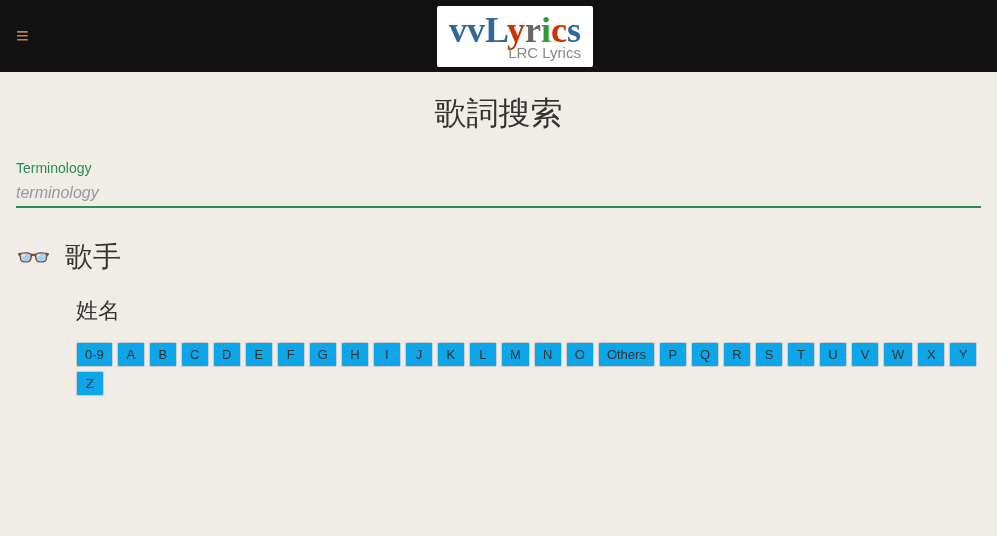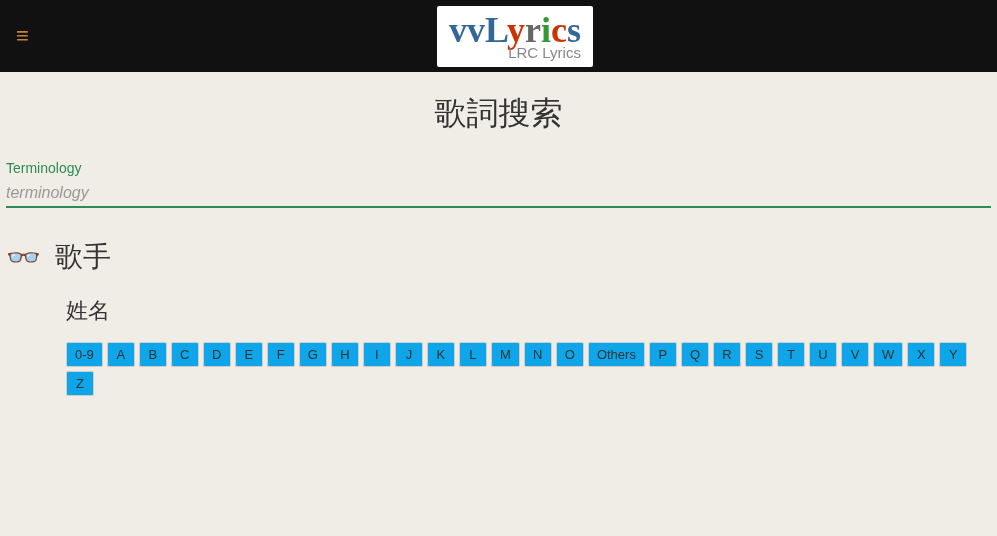--- a/index.html
+++ b/index.html
@@ -54,21 +54,21 @@
     .logo-subtitle {
       display: block;
       text-align: right;
       font-size: 15px;
       color: #888;
       margin-top: -4px;
     }
 
     
     .main-content {
-      padding: 20px 6px;
+      padding: 20px 16px;
     }
 
     .page-title {
       text-align: center;
       font-size: 32px;
       color: #333;
       margin-bottom: 24px;
       font-weight: normal;
     }
 

